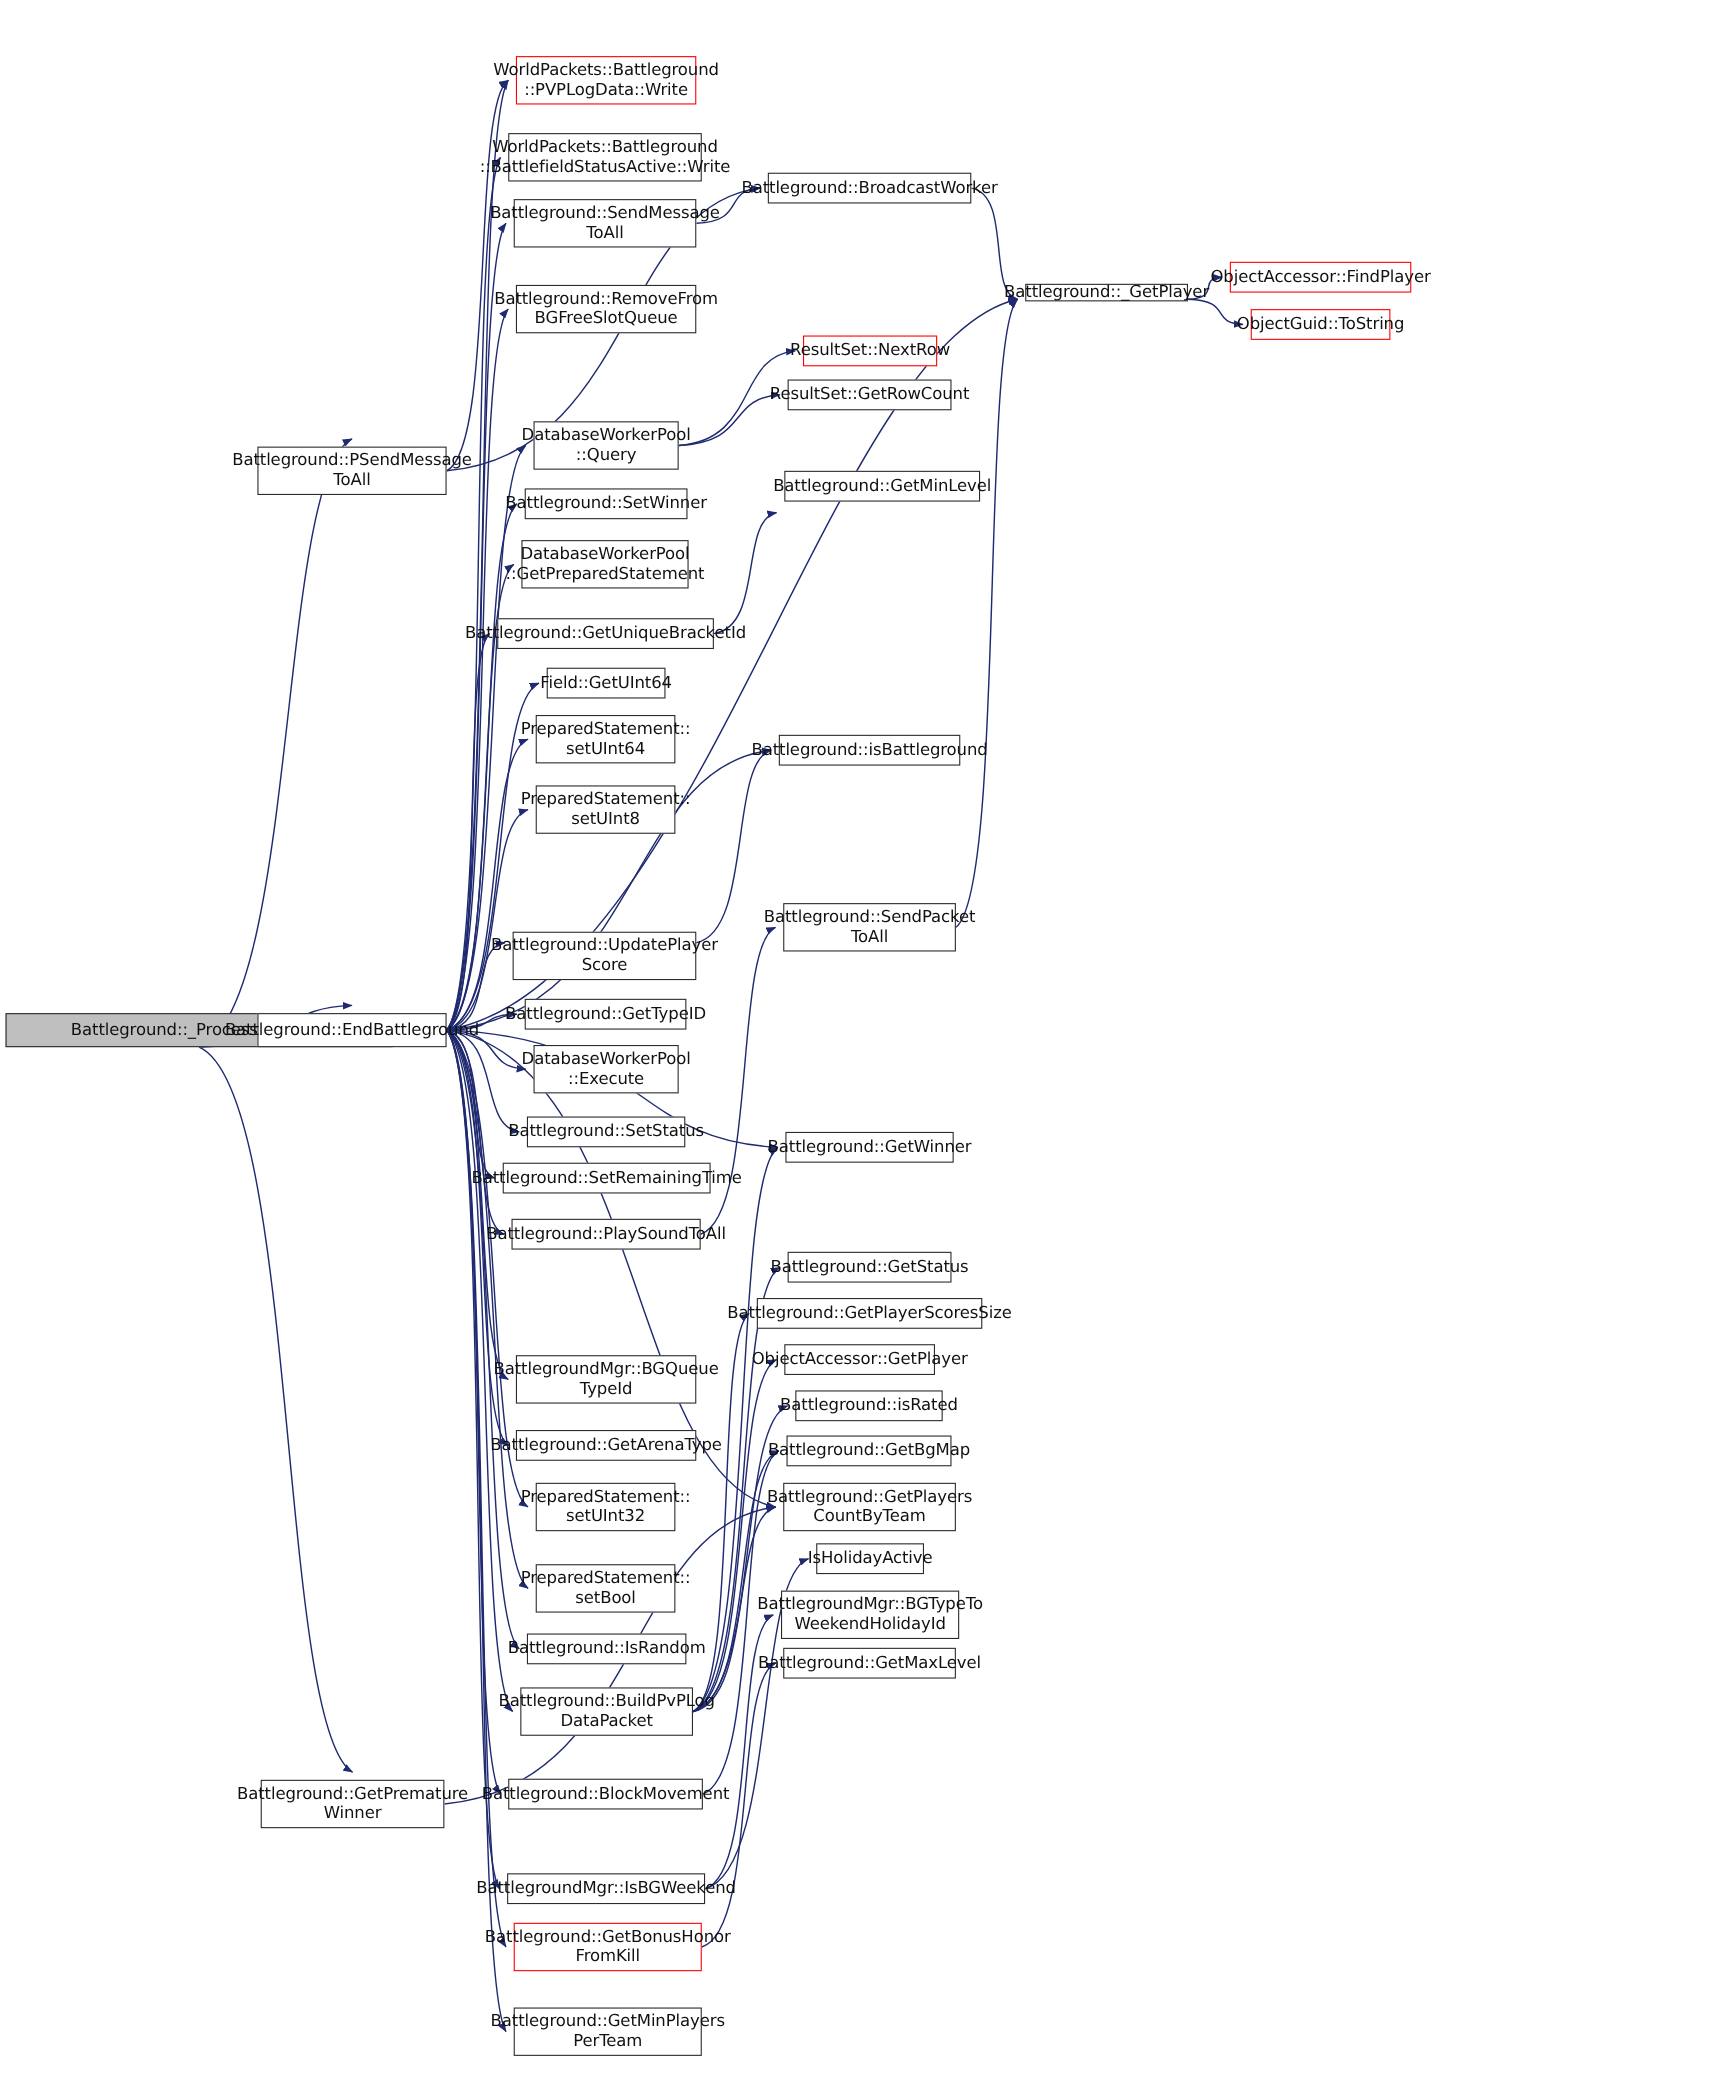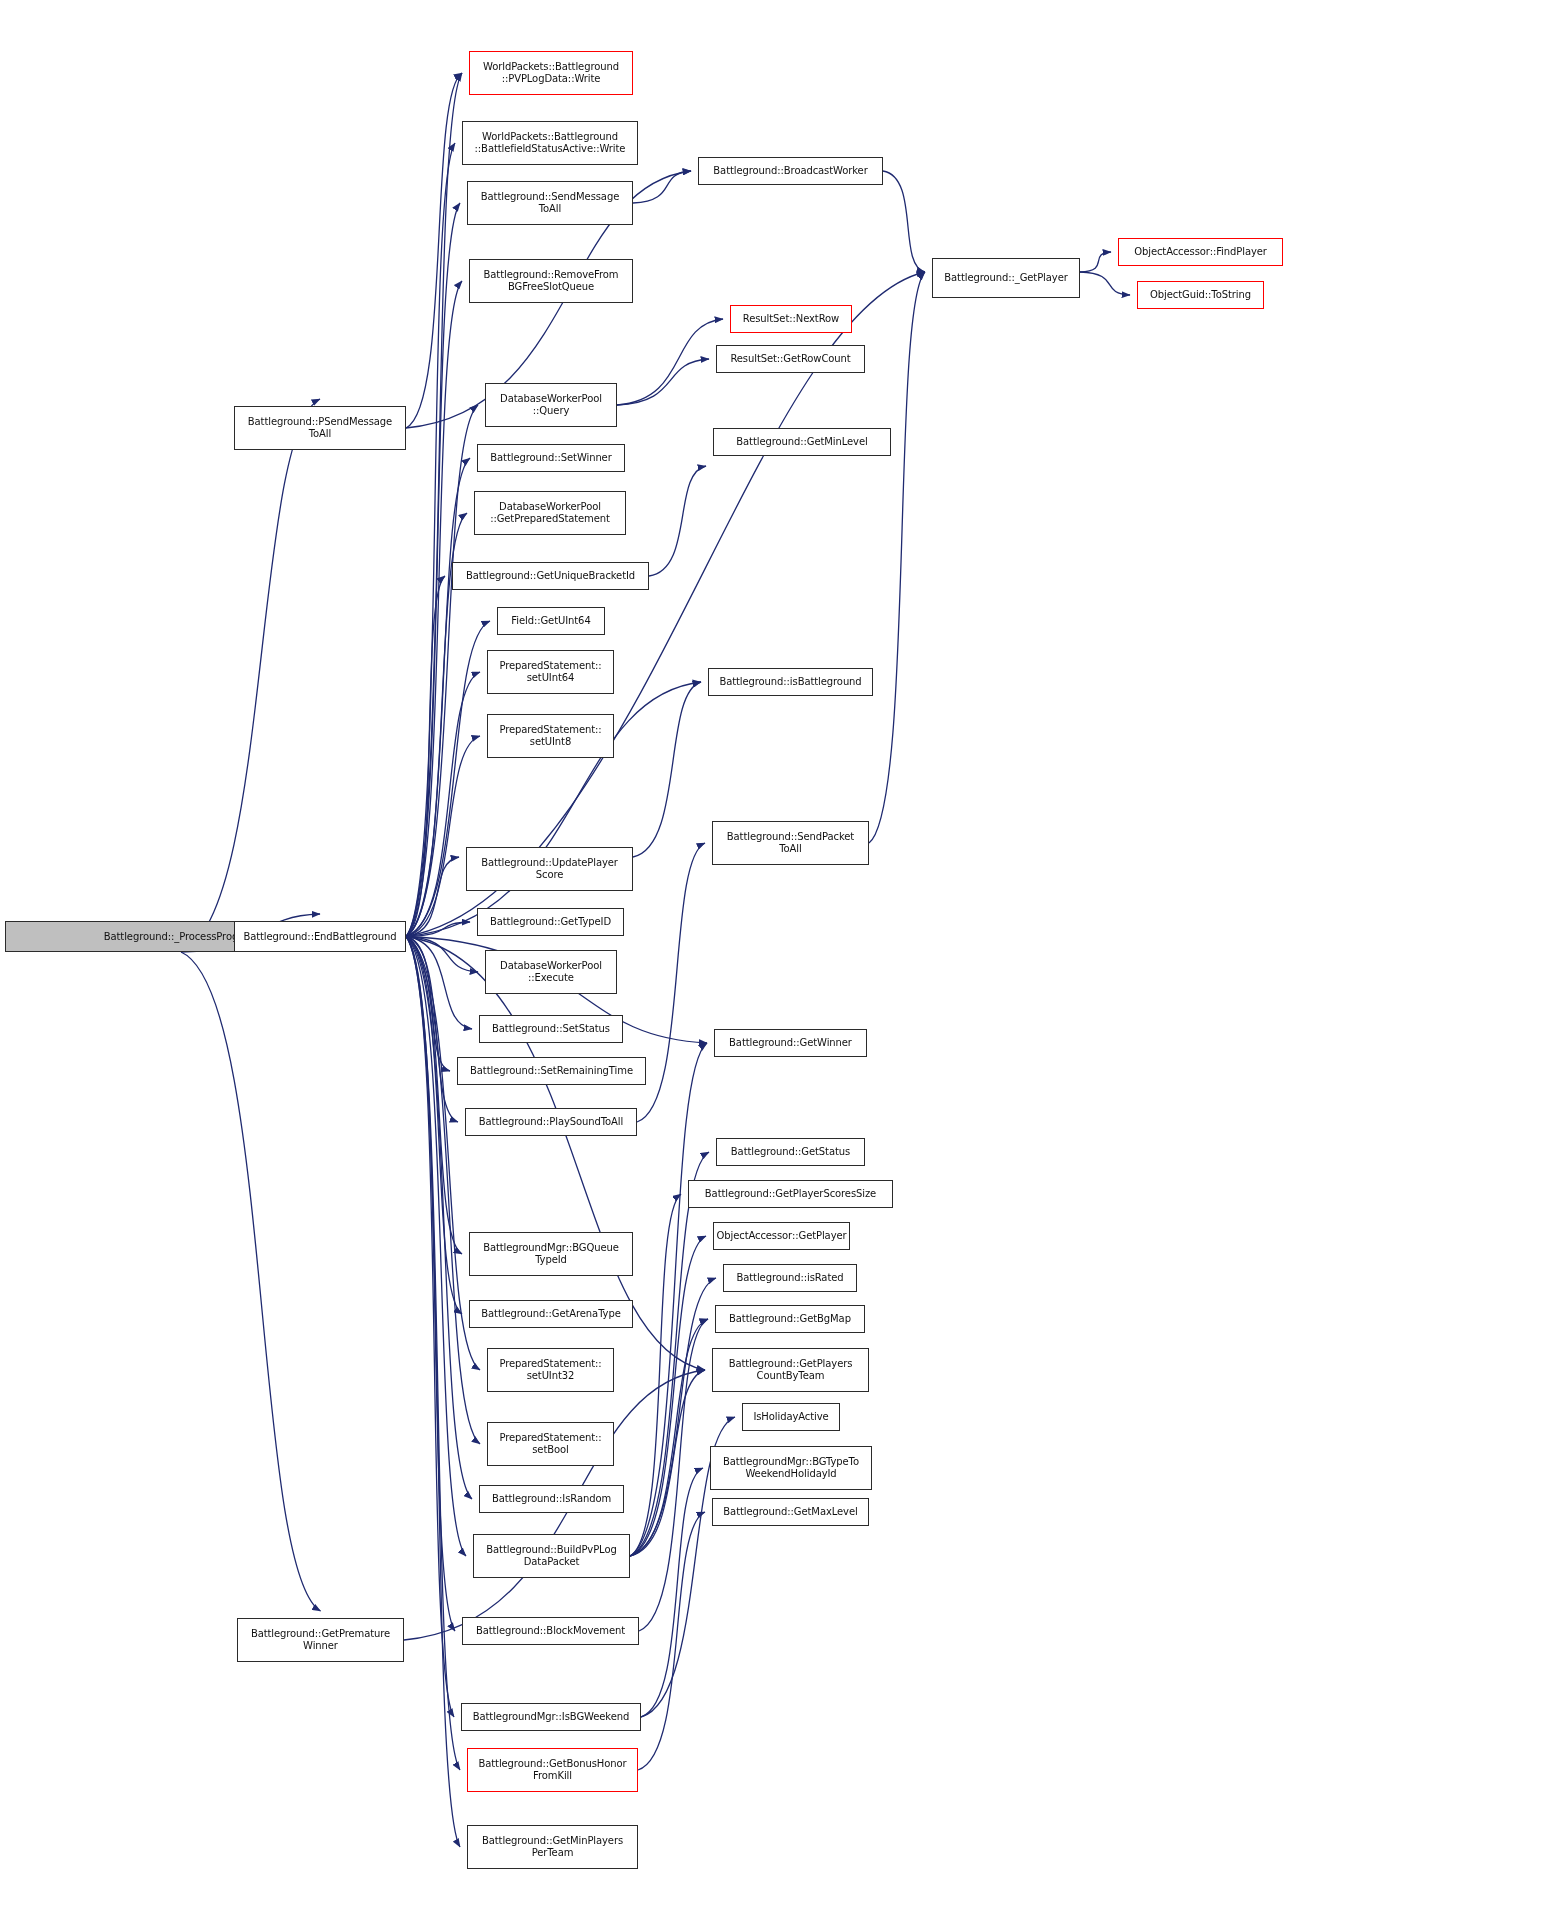--- a/index.html
+++ b/index.html
@@ -16,21 +16,21 @@
     position:absolute;
     box-sizing:border-box;
     border:1px solid #2b2b2b;
     background:#ffffff;
     color:#111111;
     display:flex;
     align-items:center;
     justify-content:center;
     text-align:center;
     line-height:1.18;
-    font-size:10px;
+    font-size:15px;
     letter-spacing:-0.1px;
     white-space:pre-line;
     padding:1px 3px;
   }
   .node.red{border:1.6px solid #ff0000;}
   .node.root{background:#bfbfbf;border:1px solid #2b2b2b;}
 </style>
 </head>
 <body>
 
@@ -146,21 +146,21 @@
       <div class="node" style="left: 479px; top: 1485px; width: 145px; height: 28px;">Battleground::IsRandom</div>
       <div class="node" style="left: 473px; top: 1534px; width: 157px; height: 44px;">Battleground::BuildPvPLog
 DataPacket</div>
       <div class="node" style="left: 462px; top: 1617px; width: 177px; height: 28px;">Battleground::BlockMovement</div>
       <div class="node" style="left: 461px; top: 1703px; width: 180px; height: 28px;">BattlegroundMgr::IsBGWeekend</div>
       <div class="node red" style="left: 467px; top: 1748px; width: 171px; height: 44px;">Battleground::GetBonusHonor
 FromKill</div>
       <div class="node" style="left: 467px; top: 1825px; width: 171px; height: 44px;">Battleground::GetMinPlayers
 PerTeam</div>
       <div class="node" style="left: 698px; top: 157px; width: 185px; height: 28px;">Battleground::BroadcastWorker</div>
-      <div class="node" style="left: 932px; top: 258px; width: 148px; height: 40px;">Battleground::_GetPlayer</div>
+      <div class="node" style="left: 932px; top: 258px; width: 148px; height: 16px;">Battleground::_GetPlayer</div>
       <div class="node red" style="left: 1118px; top: 238px; width: 165px; height: 28px;">ObjectAccessor::FindPlayer</div>
       <div class="node red" style="left: 1137px; top: 281px; width: 127px; height: 28px;">ObjectGuid::ToString</div>
       <div class="node red" style="left: 730px; top: 305px; width: 122px; height: 28px;">ResultSet::NextRow</div>
       <div class="node" style="left: 716px; top: 345px; width: 149px; height: 28px;">ResultSet::GetRowCount</div>
       <div class="node" style="left: 713px; top: 428px; width: 178px; height: 28px;">Battleground::GetMinLevel</div>
       <div class="node" style="left: 708px; top: 668px; width: 165px; height: 28px;">Battleground::isBattleground</div>
       <div class="node" style="left: 712px; top: 821px; width: 157px; height: 44px;">Battleground::SendPacket
 ToAll</div>
       <div class="node" style="left: 714px; top: 1029px; width: 153px; height: 28px;">Battleground::GetWinner</div>
       <div class="node" style="left: 716px; top: 1138px; width: 149px; height: 28px;">Battleground::GetStatus</div>

